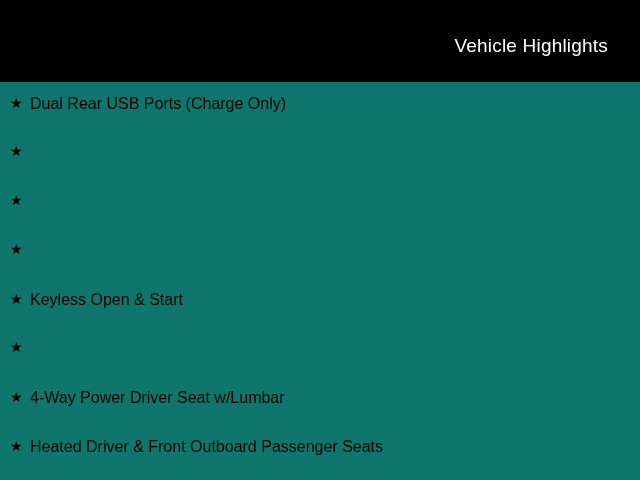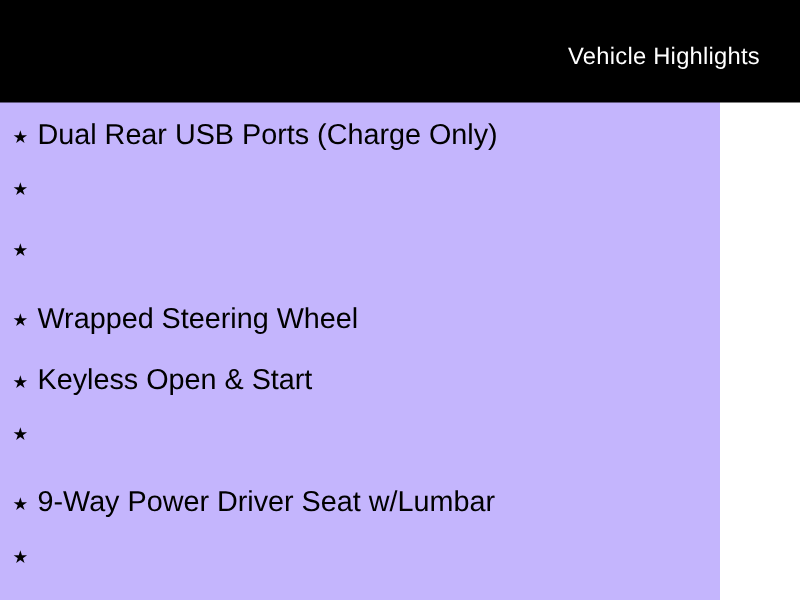--- a/index.html
+++ b/index.html
@@ -8,23 +8,23 @@
   }
   body {
     width: 640px;
     height: 480px;
     background: #ffffff;
     font-family: "Liberation Sans", sans-serif;
     overflow: hidden;
   }
   .page {
     position: relative;
-    width: 576px;
+    width: 640px;
     height: 480px;
-    background: #c4b5fd;
+    background: #0f766e;
     box-sizing: border-box;
   }
   .header {
     position: relative;
     width: 640px;
     height: 82px;
     background: #000000;
     display: flex;
     align-items: center;
     justify-content: flex-end;
@@ -57,21 +57,21 @@
     font-size: 14px;
     line-height: 1;
     width: 20px;
     flex: 0 0 20px;
     text-align: left;
     position: relative;
     top: -1px;
   }
   .feature-label {
     color: #000000;
-    font-size: 23px;
+    font-size: 16px;
     line-height: 1;
     white-space: nowrap;
   }
 </style>
 </head>
 <body>
 
 <div class="page">
 
   <div class="header">
@@ -88,35 +88,35 @@
     <li class="feature-item">
       <span class="bullet">★</span>
     </li>
 
     <li class="feature-item">
       <span class="bullet">★</span>
     </li>
 
     <li class="feature-item">
       <span class="bullet">★</span>
-      <span class="feature-label">Wrapped Steering Wheel</span>
     </li>
 
     <li class="feature-item">
       <span class="bullet">★</span>
       <span class="feature-label">Keyless Open &amp; Start</span>
     </li>
 
     <li class="feature-item">
       <span class="bullet">★</span>
     </li>
 
     <li class="feature-item">
       <span class="bullet">★</span>
-      <span class="feature-label">9-Way Power Driver Seat w/Lumbar</span>
+      <span class="feature-label">4-Way Power Driver Seat w/Lumbar</span>
     </li>
 
     <li class="feature-item">
       <span class="bullet">★</span>
+      <span class="feature-label">Heated Driver &amp; Front Outboard Passenger Seats</span>
     </li>
 
   </ul>
 </div>
 
 </body></html>

